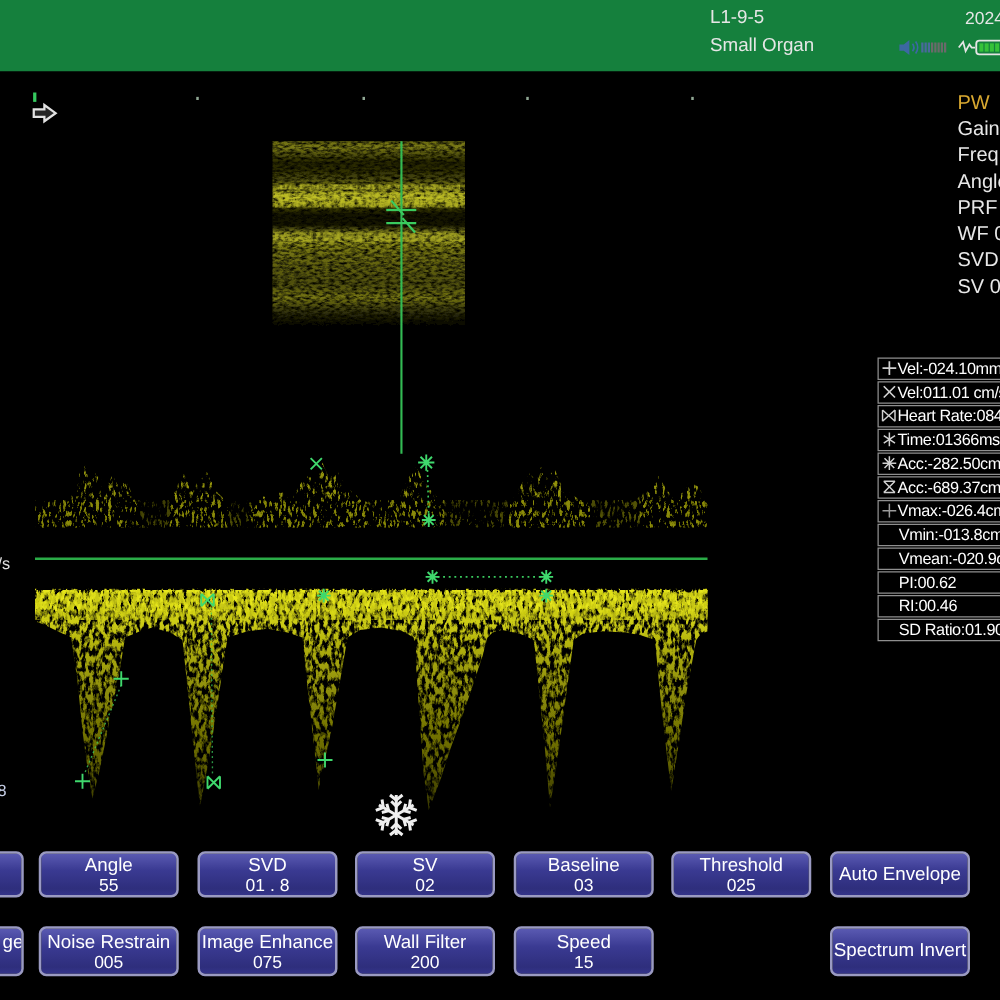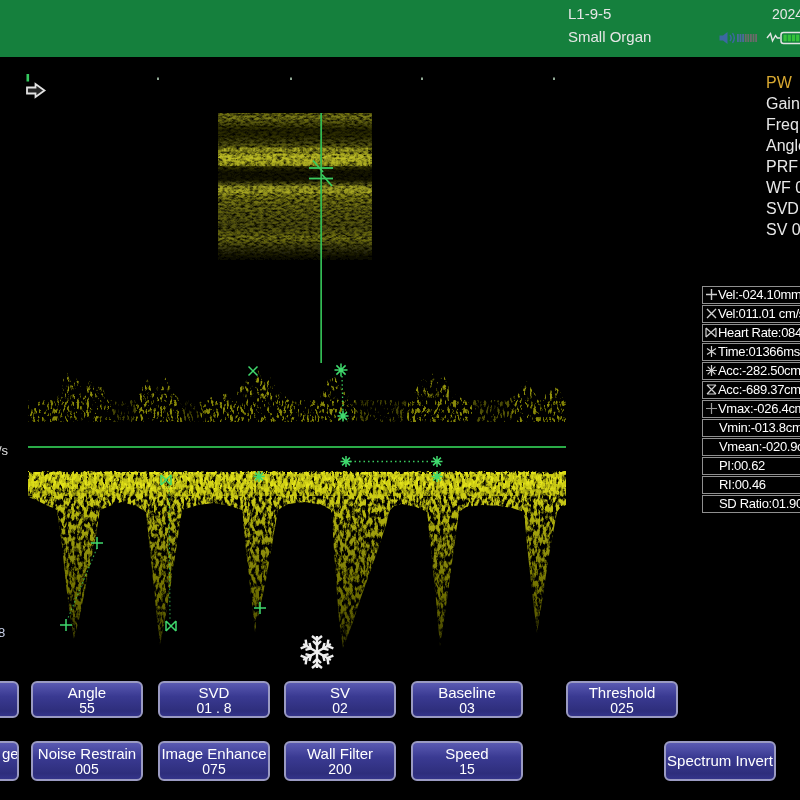--- a/index.html
+++ b/index.html
@@ -113,23 +113,26 @@
       <div class="bv">01 . 8</div>
     </div>
   <div class="btn" style="left:284px;top:681px">
       <div class="bt">SV</div>
       <div class="bv">02</div>
     </div>
   <div class="btn" style="left:411px;top:681px">
       <div class="bt">Baseline</div>
       <div class="bv">03</div>
     </div>
-  <div class="btn" style="left:566px;top:681px">
+  <div class="btn" style="left:537px;top:681px">
       <div class="bt">Threshold</div>
       <div class="bv">025</div>
+    </div>
+  <div class="btn" style="left:664px;top:681px">
+      <div class="single">Auto Envelope</div>
     </div>
   <div class="btn btn2" style="left:-93px;top:741px">
       <div class="bt" style="text-align:left;padding-left:93px">ge</div>
     </div>
   <div class="btn btn2" style="left:31px;top:741px">
       <div class="bt">Noise Restrain</div>
       <div class="bv">005</div>
     </div>
   <div class="btn btn2" style="left:158px;top:741px">
       <div class="bt">Image Enhance</div>

